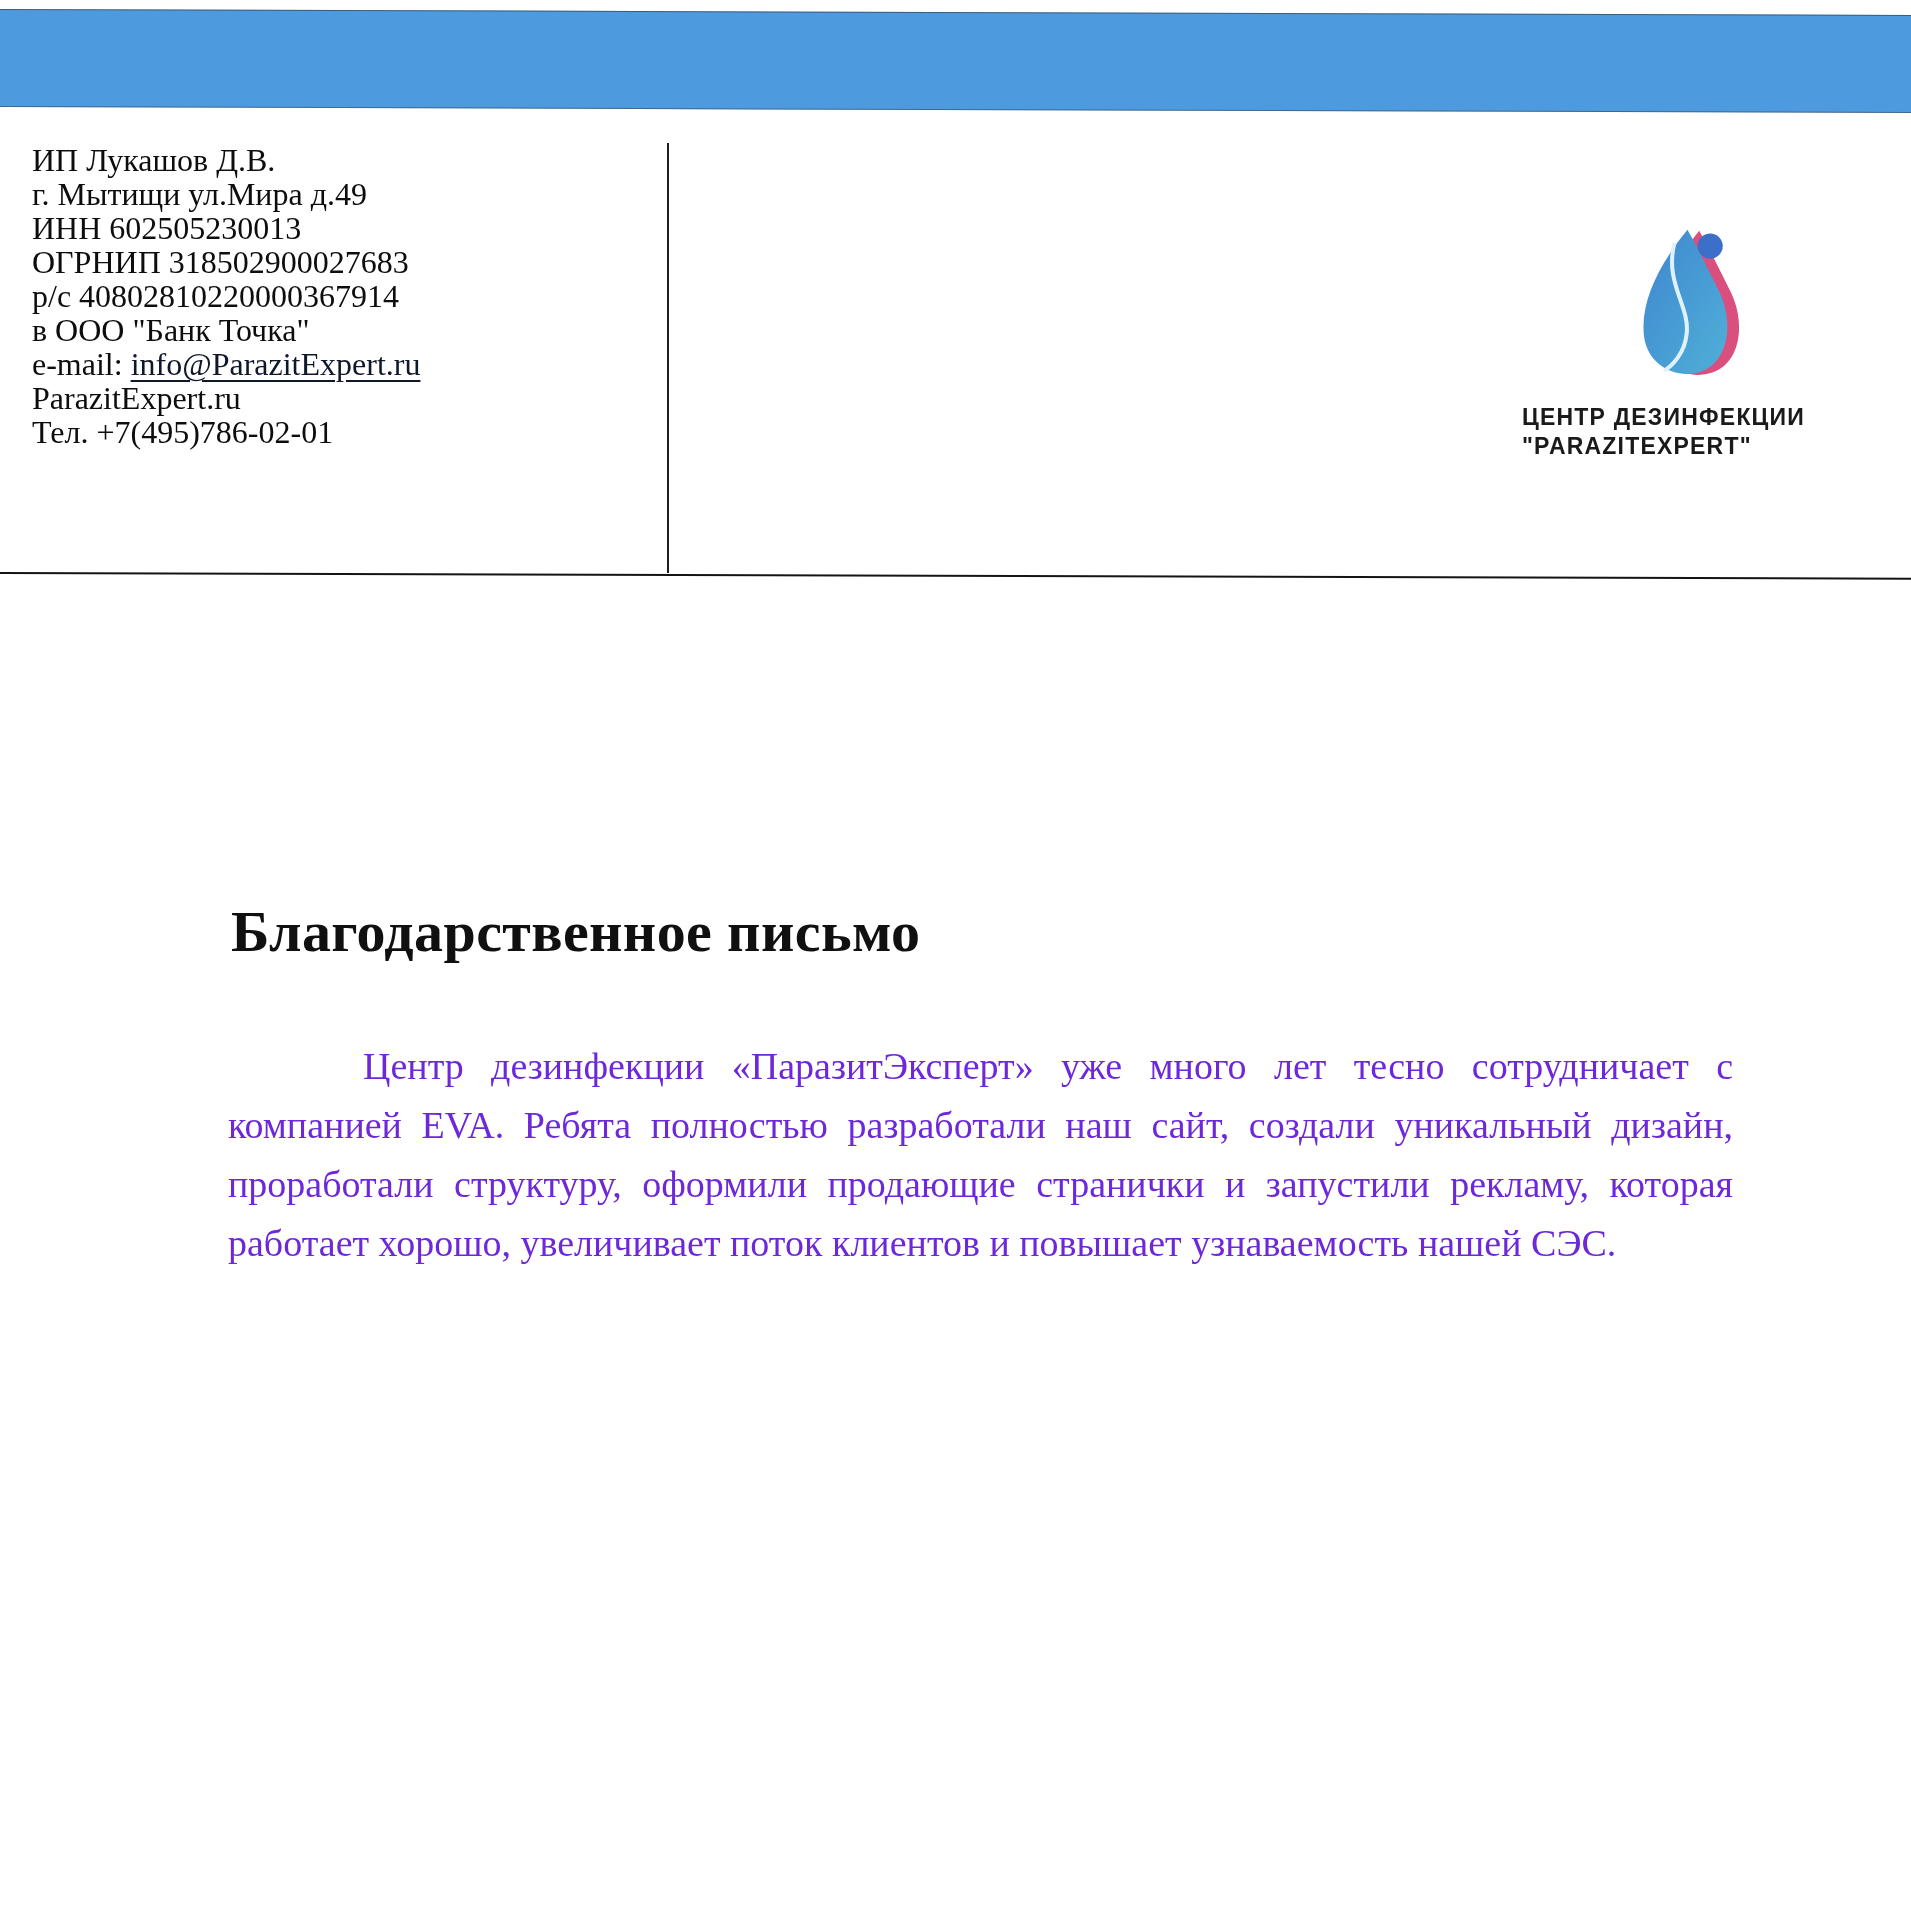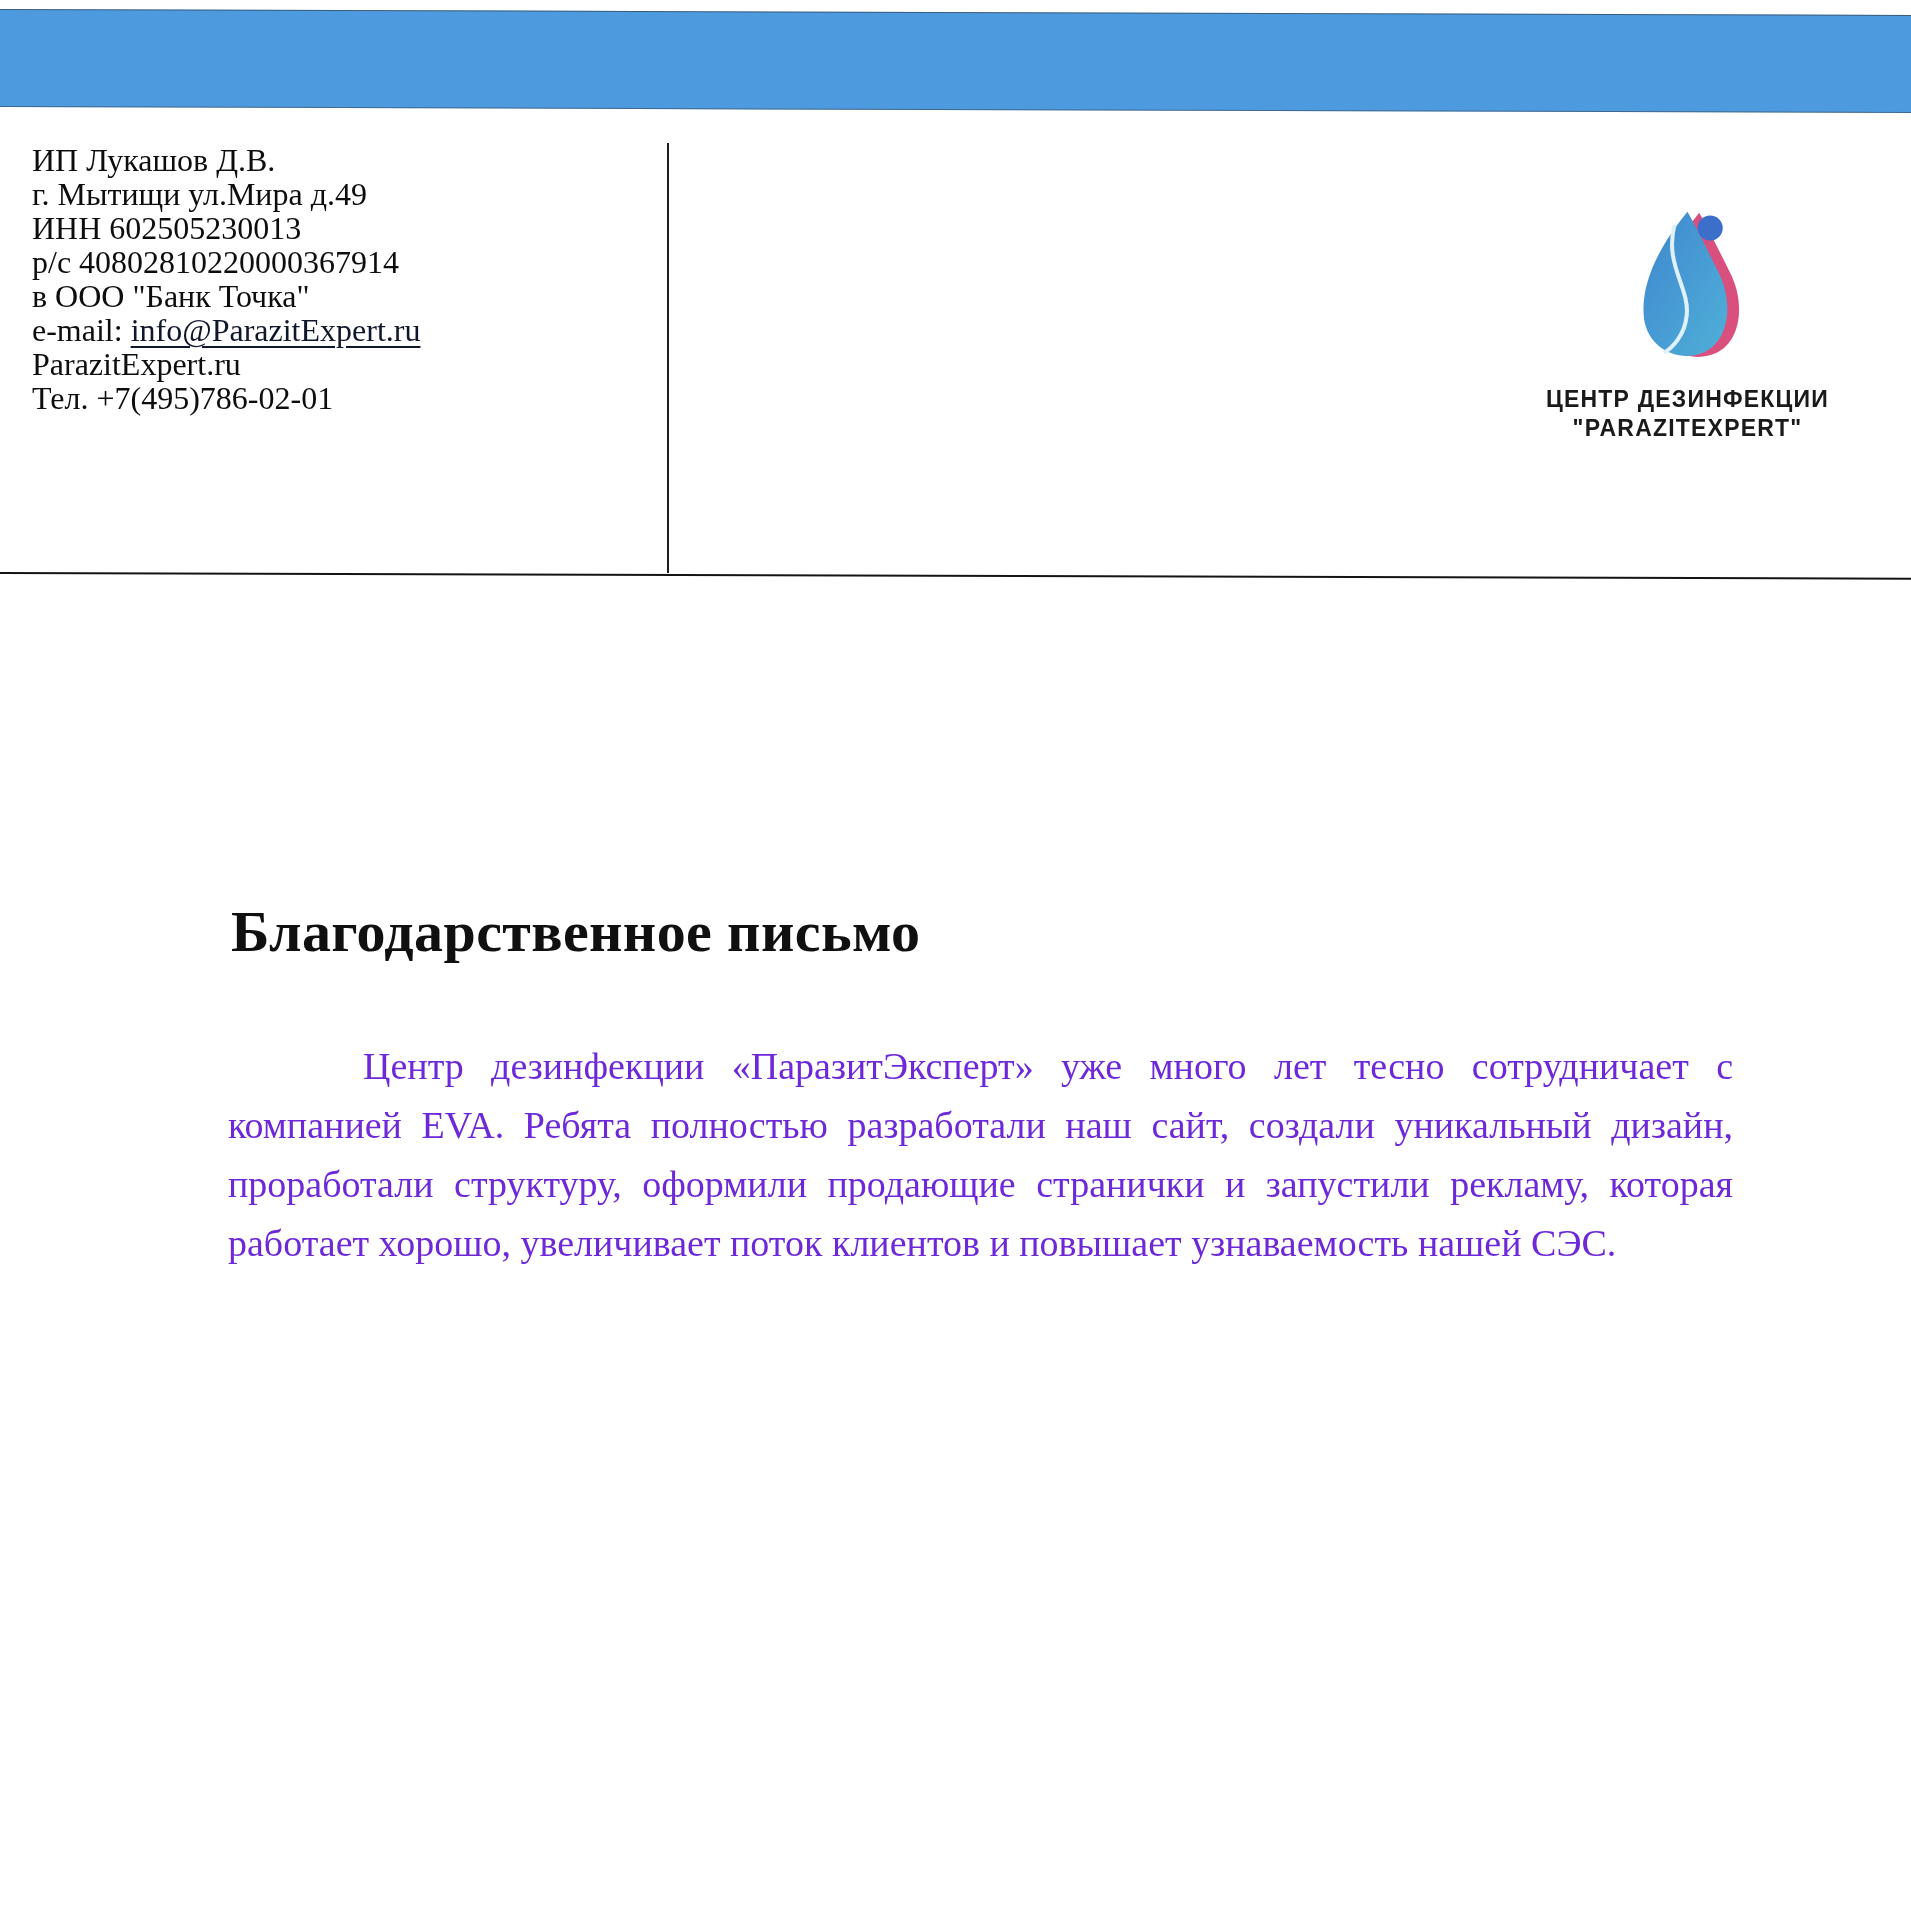--- a/index.html
+++ b/index.html
@@ -14,21 +14,21 @@
   
   .letterhead{position:absolute;left:32px;top:143px;width:609px;
               font-size:32px;line-height:34px;color:#0d0d0d;}
   .lh-line{white-space:nowrap;}
   .email-link{color:#0f172a;text-decoration:underline;text-decoration-thickness:1.9px;text-underline-offset:4.6px;}
   .lh-divider{position:absolute;left:667px;top:143px;width:1.5px;height:430px;background:#1d1d1d;}
   .rule{position:absolute;left:-3.9px;top:572px;width:1922px;height:2.3px;background:#141414;
         transform:rotate(0.17deg);transform-origin:left center;}
 
   
-  .logo-wrap{position:absolute;left:1522px;top:207px;width:331px;text-align:center;}
+  .logo-wrap{position:absolute;left:1522px;top:225px;width:331px;}
   .logo-mark{display:block;margin:0 auto 16px auto;}
   .logo-caption{font-family:"Liberation Sans","DejaVu Sans",sans-serif;font-weight:700;
                 font-size:23px;line-height:29px;letter-spacing:1.2px;color:#1a1a1a;}
 
   
   .title{position:absolute;left:231px;top:859px;width:1525px;
          font-weight:700;font-size:58px;letter-spacing:0.4px;color:#101010;}
   .para{position:absolute;left:228px;width:1505px;font-size:38px;line-height:59px;
         text-align:justify;color:#6d28d9;}
   .p1{top:999px;text-indent:135px;}
@@ -38,20 +38,21 @@
 <body>
 
 <div id="page">
 
   <div class="topbar"></div>
 
   <div class="letterhead">
     <div class="lh-line">ИП Лукашов Д.В.</div>
     <div class="lh-line">г. Мытищи ул.Мира д.49</div>
     <div class="lh-line">ИНН 602505230013</div>
+    <div class="lh-line">ОГРНИП 318502900027683</div>
     <div class="lh-line">р/с 40802810220000367914</div>
     <div class="lh-line">в ООО "Банк Точка"</div>
     <div class="lh-line">
       <span>e-mail:</span>
       <span class="email-link">info@ParazitExpert.ru</span>
     </div>
     <div class="lh-line">ParazitExpert.ru</div>
     <div class="lh-line">Тел. +7(495)786-02-01</div>
   </div>
 

